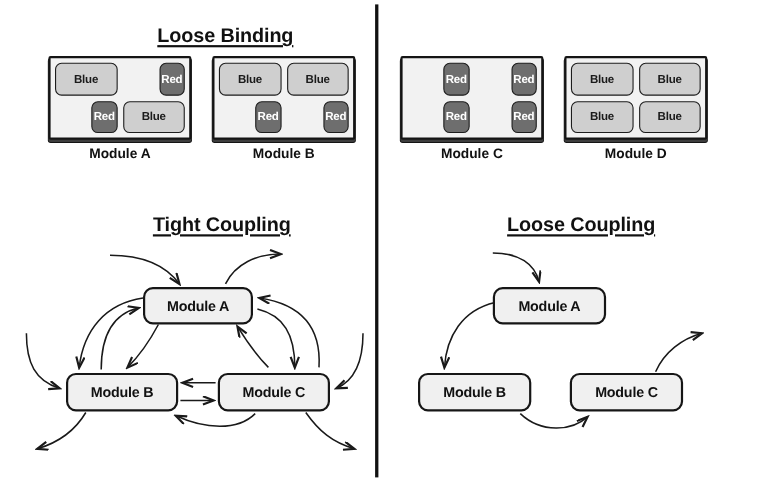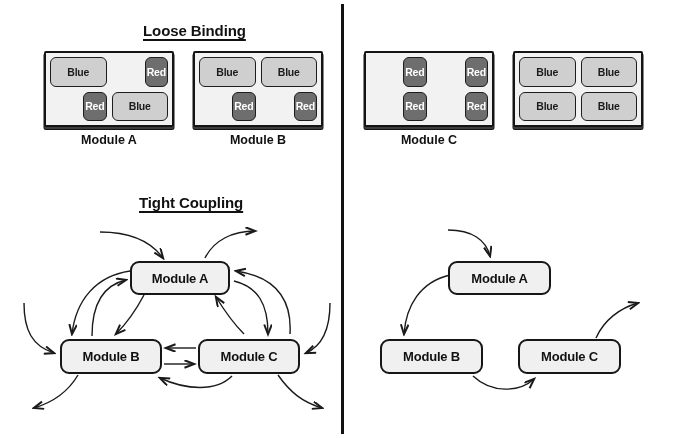--- a/index.html
+++ b/index.html
@@ -25,21 +25,21 @@
     left: 341px;
     top: 4px;
     width: 3px;
     height: 430px;
     background: #111111;
   }
 
   
   .section-title {
     position: absolute;
-    font-size: 15px;
+    font-size: 18px;
     font-weight: bold;
     color: #111111;
     text-decoration: underline;
     text-underline-offset: 3px;
     text-decoration-thickness: 1.6px;
     white-space: nowrap;
     letter-spacing: -0.1px;
   }
   .section-title.hl {
     background: #cfe0f2;
@@ -166,27 +166,29 @@
   <div class="pack-label" style="left:364px; top:133px; width:130px;">Module C</div>
 
   <div class="mod-pack" style="left:513px; top:51px; width:130px; height:76px;">
     <div class="mod-pack-inner">
       <div class="chip blue">Blue</div>
       <div class="chip blue">Blue</div>
       <div class="chip blue">Blue</div>
       <div class="chip blue">Blue</div>
     </div>
   </div>
+  <div class="pack-label" style="left:513px; top:133px; width:130px;">Module D</div>
 
   <div class="section-title" style="left:139px; top:194px;">Tight Coupling</div>
 
   <div class="cbox" style="left:130px; top:261px; width:100px; height:34px;">Module A</div>
   <div class="cbox" style="left:60px; top:339px; width:102px; height:35px;">Module B</div>
   <div class="cbox" style="left:198px; top:339px; width:102px; height:35px;">Module C</div>
 
+  <div class="section-title" style="left:461px; top:194px;">Loose Coupling</div>
 
   <div class="cbox" style="left:448px; top:261px; width:103px; height:34px;">Module A</div>
   <div class="cbox" style="left:380px; top:339px; width:103px; height:35px;">Module B</div>
   <div class="cbox" style="left:518px; top:339px; width:103px; height:35px;">Module C</div>
 
   <svg class="arrows" viewBox="0 0 700 438">
     <defs>
       <marker id="ah" markerWidth="9" markerHeight="9" refX="7.2" refY="3.1" orient="auto" markerUnits="strokeWidth">
         <path d="M0.4,0.4 L7.4,3.1 L0.4,5.8" fill="none" stroke="#1a1a1a" stroke-width="1.1"></path>
       </marker>

